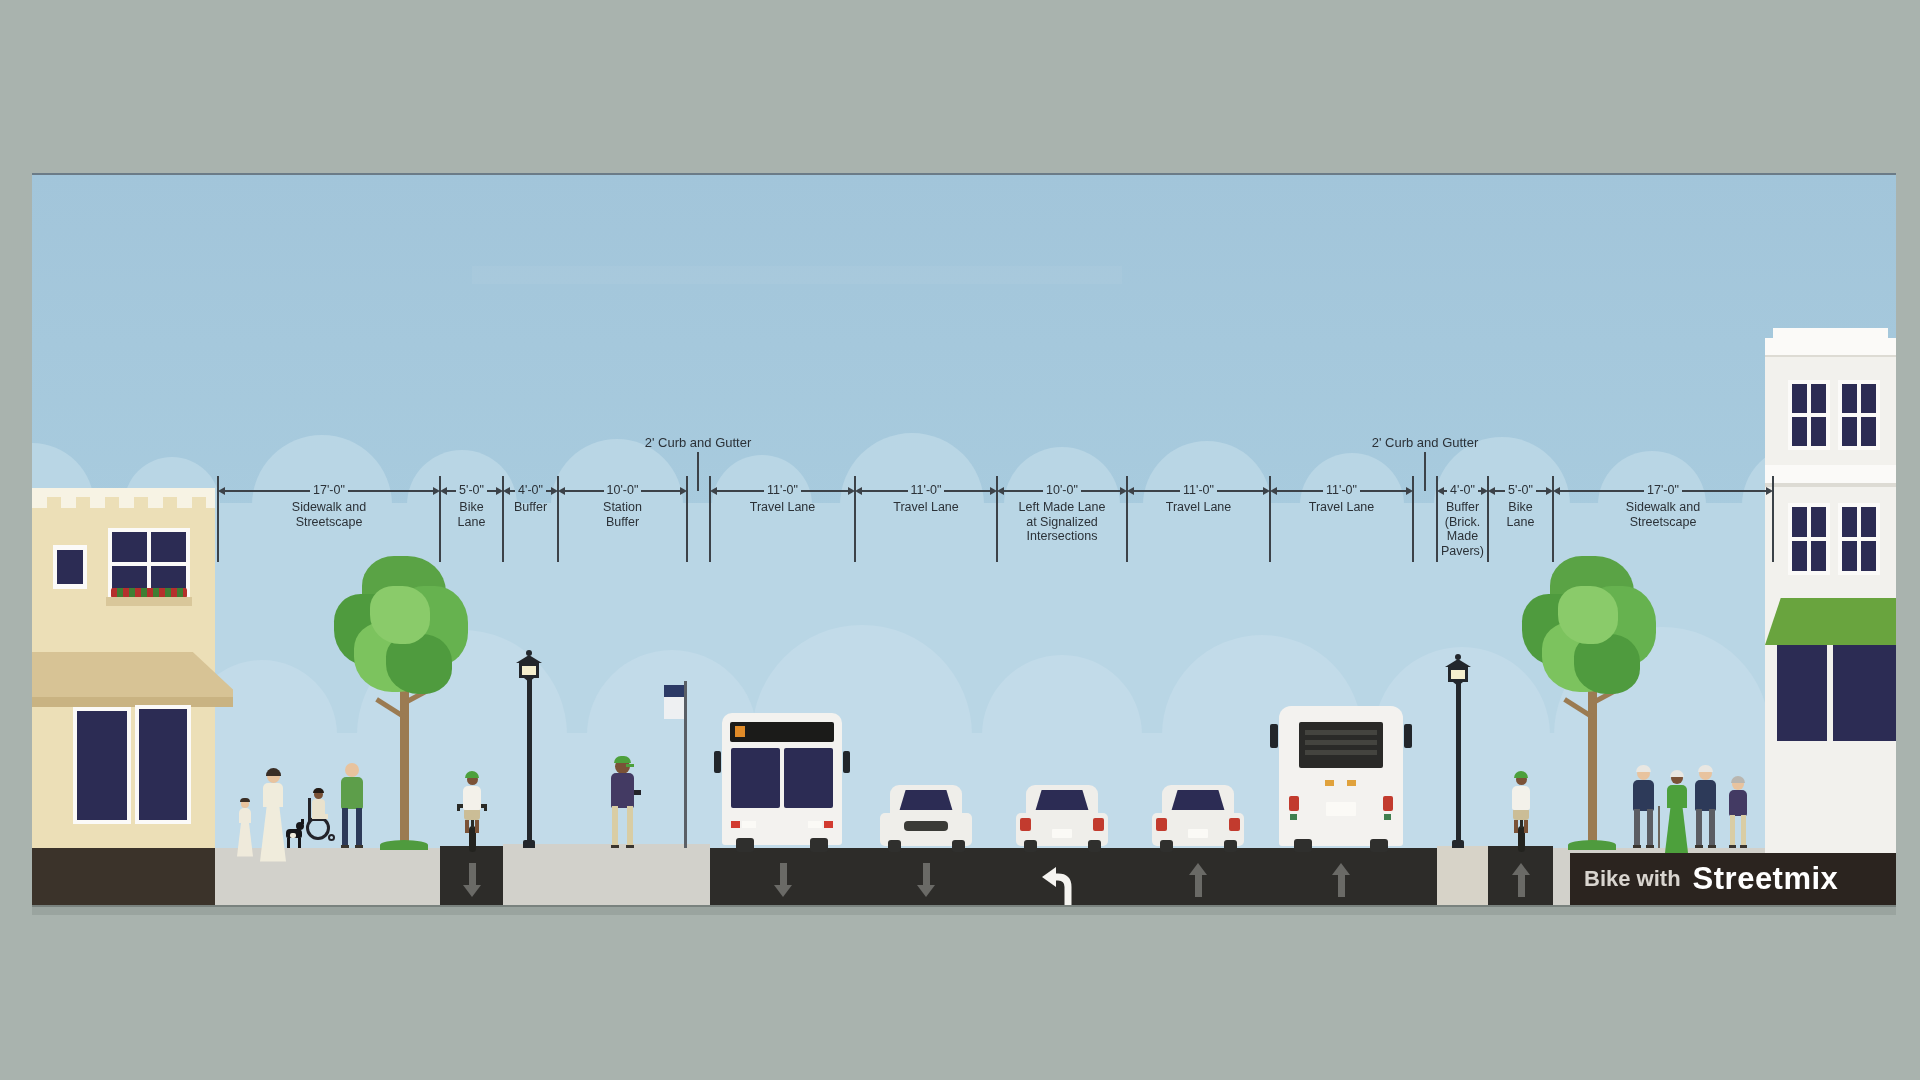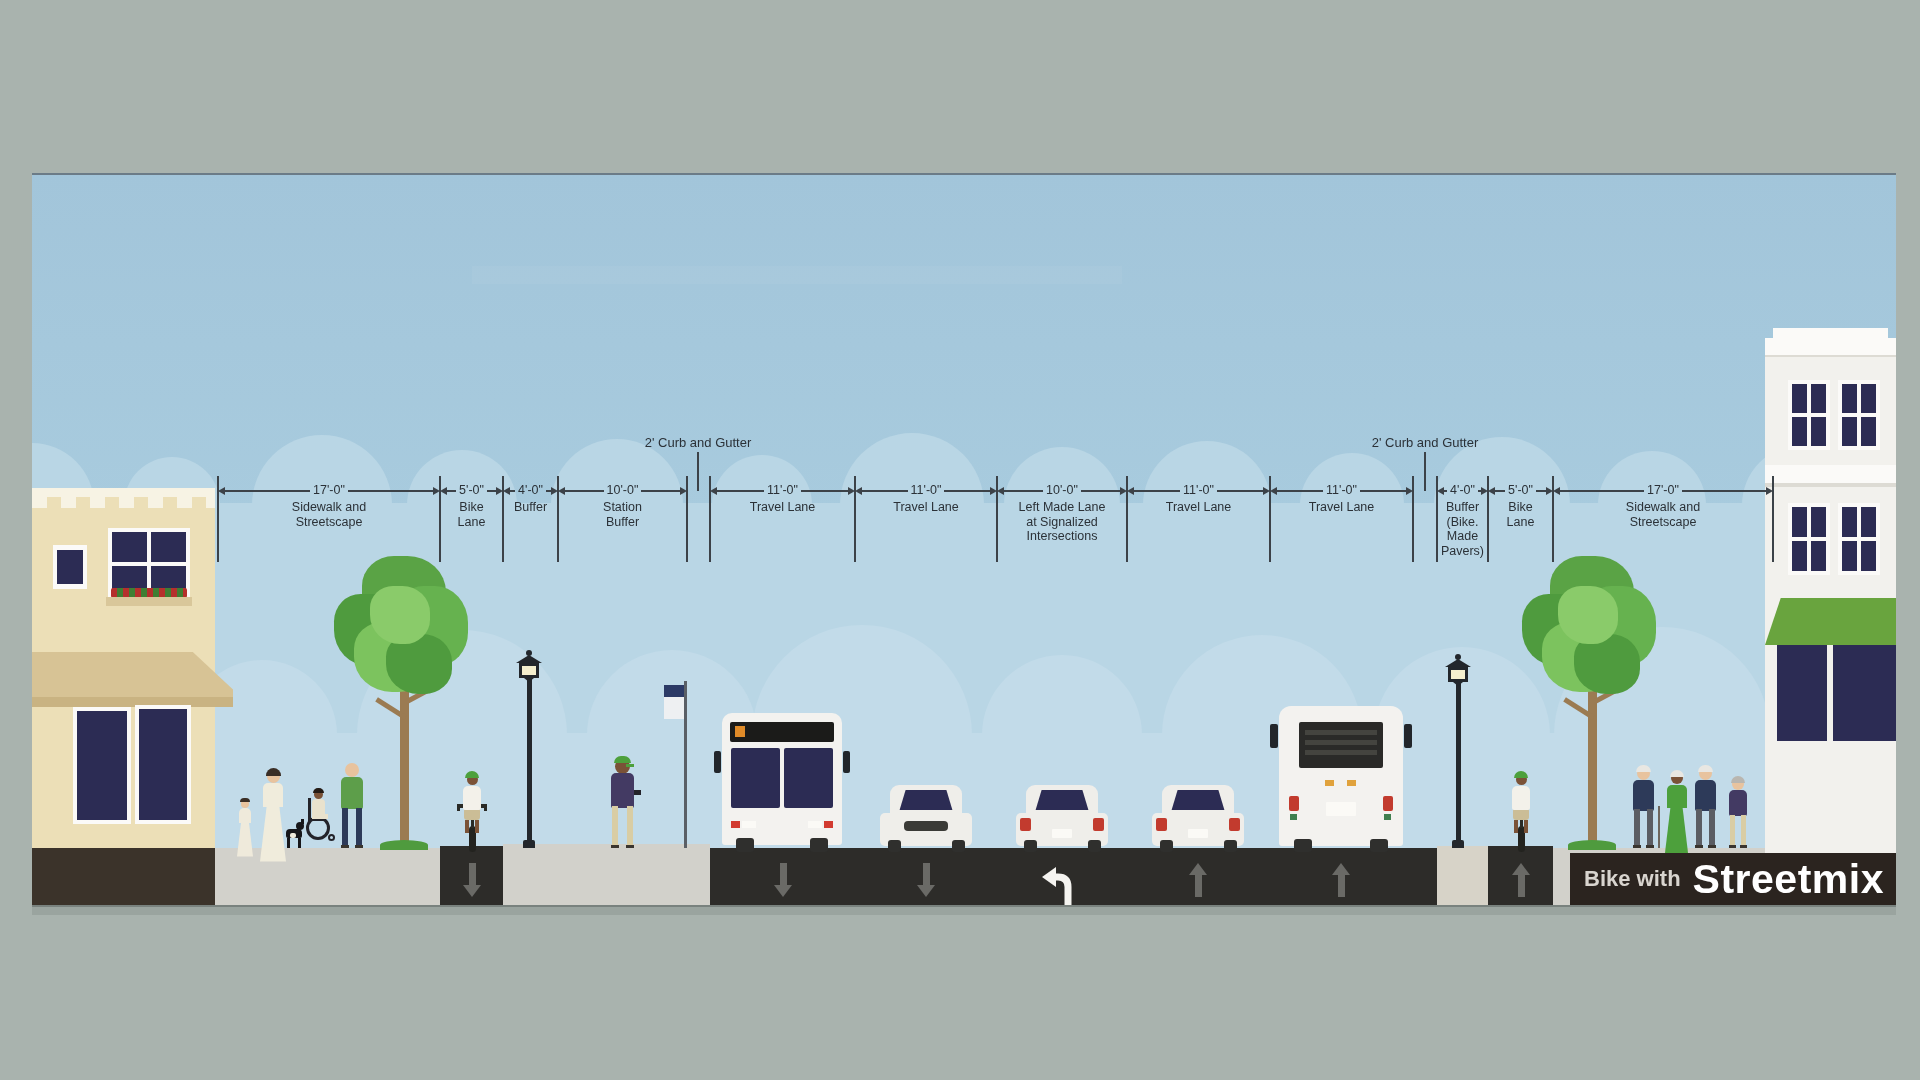--- a/index.html
+++ b/index.html
@@ -24,21 +24,21 @@
   .dim-name{position:absolute;top:17px;left:50%;transform:translateX(-50%);
     text-align:center;font-size:12.5px;line-height:14.5px;white-space:nowrap;}
   .dim-tick{position:absolute;top:303px;width:2px;height:86px;background:#3c4248;z-index:9;}
   .curb-note{position:absolute;top:262px;transform:translateX(-50%);font-size:13px;
     white-space:nowrap;color:#2b3137;z-index:9;}
   .curb-leader{position:absolute;top:279px;width:2px;height:39px;background:#3c4248;z-index:9;}
   
   #watermark{position:absolute;left:1538px;top:680px;width:326px;height:52px;background:#2b241f;
     z-index:12;display:flex;align-items:center;padding-left:14px;box-sizing:border-box;}
   #watermark .made{font-size:22px;font-weight:bold;color:#d9d5cf;margin-right:12px;}
-  #watermark .brand{font-size:41px;font-weight:bold;color:#ffffff;letter-spacing:.5px;}
+  #watermark .brand{font-size:31px;font-weight:bold;color:#ffffff;letter-spacing:.5px;}
   .win4{display:grid;grid-template-columns:1fr 1fr;grid-template-rows:1fr 1fr;gap:4px;
     background:#fbfaf8;padding:4px;box-sizing:border-box;position:absolute;}
   .win4 div{background:#2c2c54;}
 </style>
 </head>
 <body>
 
 <div id="canvas">
   <div id="sky"></div>
   <div id="top-edge"></div>
@@ -508,21 +508,21 @@
       <div class="dim-seg" style="position: absolute; left: 1405px; width: 51px;">
         <div class="dim-row">
           <span class="dim-ah l"></span>
           <span class="dim-line"></span>
           <span class="dim-val">4'-0"</span>
           <span class="dim-line"></span>
           <span class="dim-ah r"></span>
         </div>
         <div class="dim-name">
           <div>Buffer</div>
-          <div>(Bike.</div>
+          <div>(Brick.</div>
           <div>Made</div>
           <div>Pavers)</div>
         </div>
       </div>
       <div class="dim-seg" style="position: absolute; left: 1456px; width: 65px;">
         <div class="dim-row">
           <span class="dim-ah l"></span>
           <span class="dim-line"></span>
           <span class="dim-val">5'-0"</span>
           <span class="dim-line"></span>

